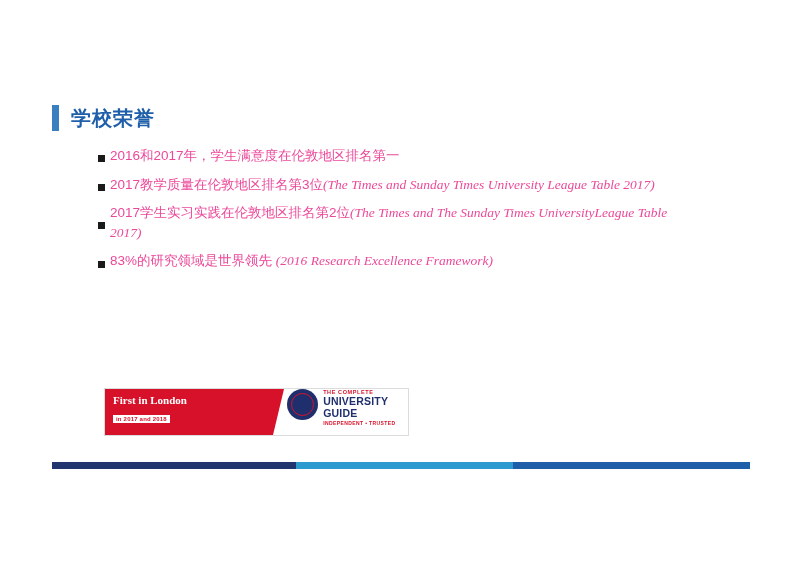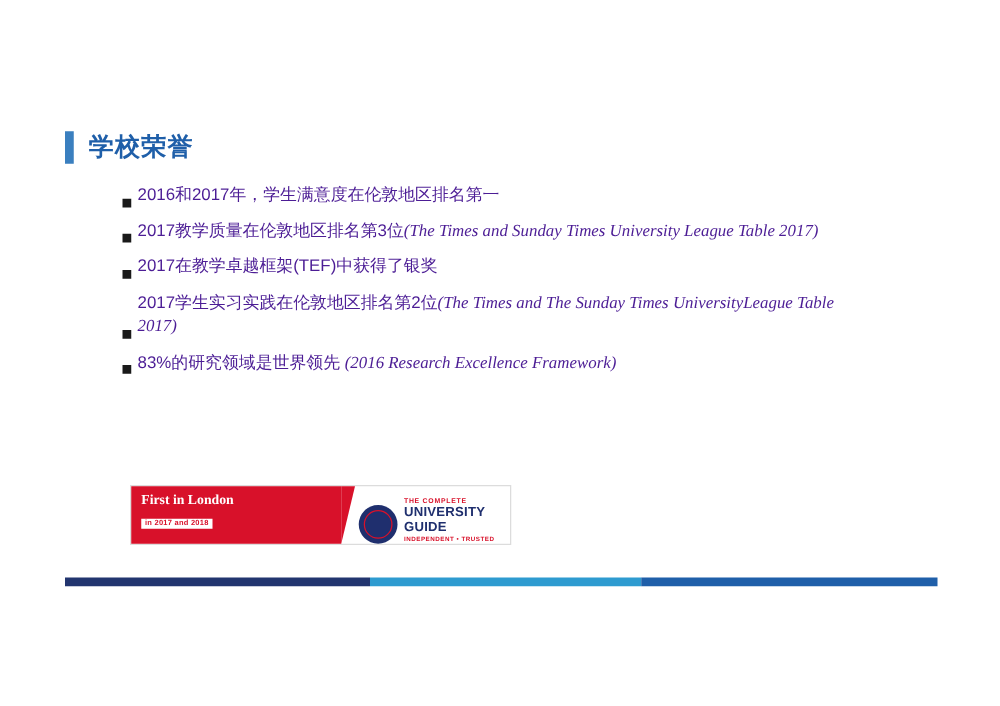--- a/index.html
+++ b/index.html
@@ -44,23 +44,23 @@
   
   .bullets {
     position: absolute;
     left: 98px;
     top: 146px;
     width: 600px;
   }
   .bullet {
     position: relative;
     display: flex;
-    align-items: flex-end;
+    align-items: center;
     margin-bottom: 9px;
-    color: #4c1d95;
+    color: #ec4899;
     font-size: 13.5px;
     line-height: 1.45;
   }
   .bullet-marker {
     flex: 0 0 auto;
     width: 7px;
     height: 7px;
     background: #1a1a1a;
     margin-top: 6px;
     margin-right: 5px;
@@ -120,21 +120,21 @@
     font-weight: bold;
     background: #ffffff;
     color: #d8112a;
     display: inline-block;
     padding: 1px 3px;
     letter-spacing: .2px;
   }
   .award-right {
     flex: 1 1 auto;
     display: flex;
-    align-items: flex-end;
+    align-items: flex-start;
     padding-left: 14px;
     box-sizing: border-box;
   }
   .award-badge {
     width: 31px;
     height: 31px;
     border-radius: 50%;
     background: #1f2f6e;
     position: relative;
     margin-right: 5px;
@@ -201,24 +201,20 @@
       <span class="bullet-marker"></span>
       <span class="bullet-text"><span>2016和2017年，学生满意度在伦敦地区排名第一</span><span class="it"></span></span>
     </div>
 
     <div class="bullet">
       <span class="bullet-marker"></span>
       <span class="bullet-text"><span>2017教学质量在伦敦地区排名第3位</span><span class="it">(The Times and Sunday Times University League Table 2017)</span></span>
     </div>
 
 
-    <div class="bullet">
-      <span class="bullet-marker"></span>
-      <span class="bullet-text"><span>2017在教学卓越框架(TEF)中获得了银奖</span><span class="it"></span></span>
-    </div>
 
 
     <div class="bullet">
       <span class="bullet-marker"></span>
       <span class="bullet-text"><span>2017学生实习实践在伦敦地区排名第2位</span><span class="it">(The Times and The Sunday Times UniversityLeague Table 2017)</span></span>
     </div>
 
     <div class="bullet">
       <span class="bullet-marker"></span>
       <span class="bullet-text"><span>83%的研究领域是世界领先 </span><span class="it">(2016 Research Excellence Framework)</span></span>

